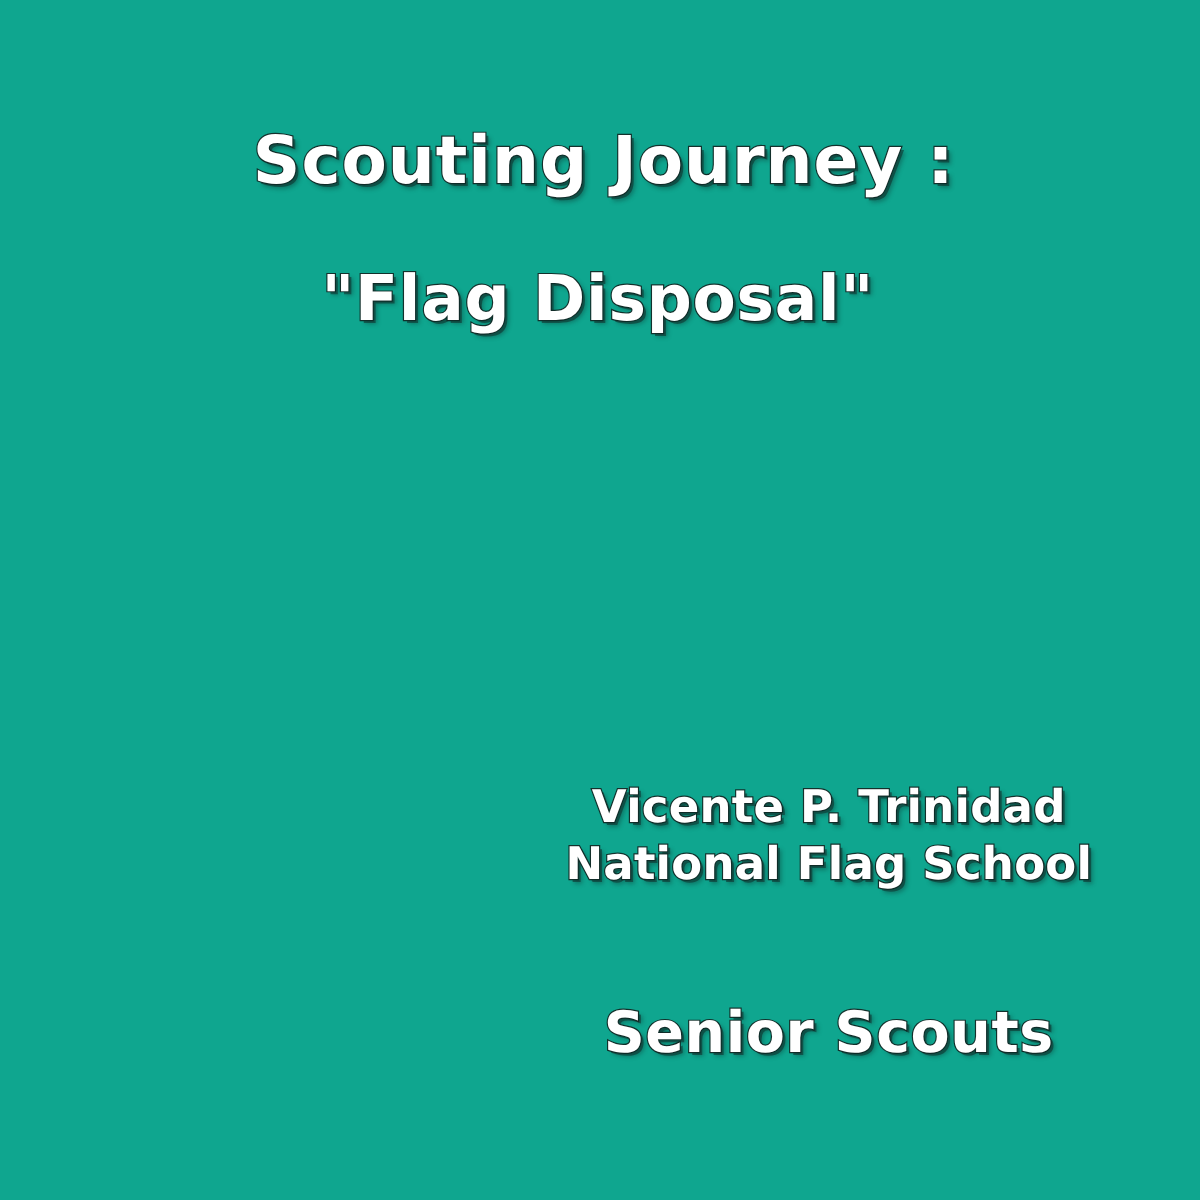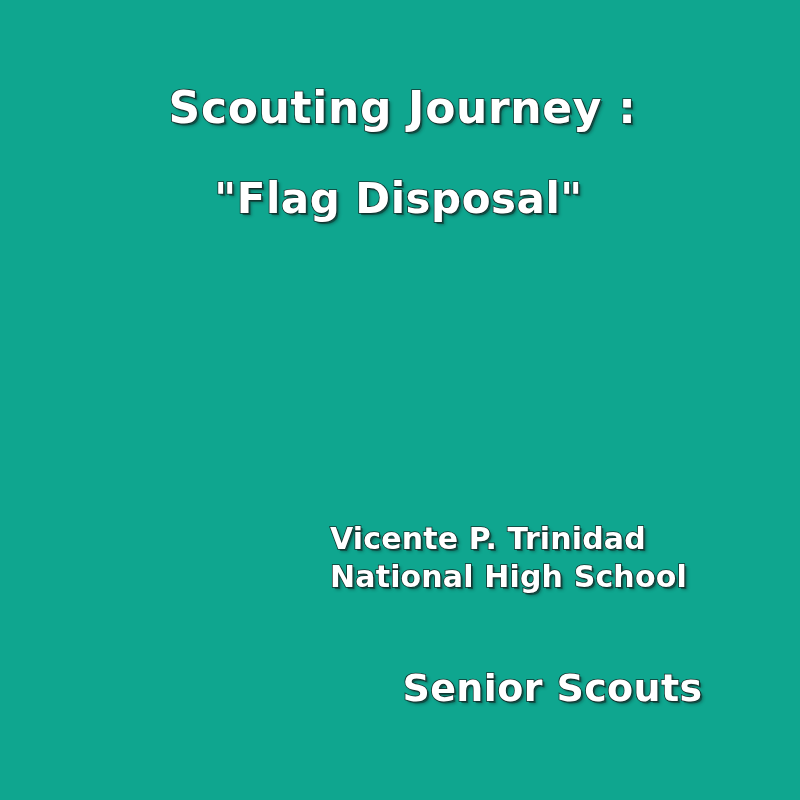--- a/index.html
+++ b/index.html
@@ -71,20 +71,21 @@
     width: 800px;
     height: 265px;
   }
 
   
   #attribution-group {
     position: absolute;
     left: 330px;
     top: 520px;
     width: 445px;
+    text-align: center;
   }
 
   .school-line {
     position: static;
     display: block;
     font-size: 30px;
     letter-spacing: 0.005em;
     line-height: 1.28;
   }
 
@@ -106,18 +107,18 @@
 
   <div id="title-group">
     <p class="otext title-line-1">Scouting Journey :</p>
     <p class="otext title-line-2">"Flag Disposal"</p>
   </div>
 
   <div id="middle-band"></div>
 
   <div id="attribution-group">
     <span class="otext school-line">Vicente P. Trinidad</span>
-    <span class="otext school-line">National High School</span>
+    <span class="otext school-line">National Flag School</span>
   </div>
 
   <p class="otext" id="unit-line">Senior Scouts</p>
 
 </div>
 
 </body></html>

